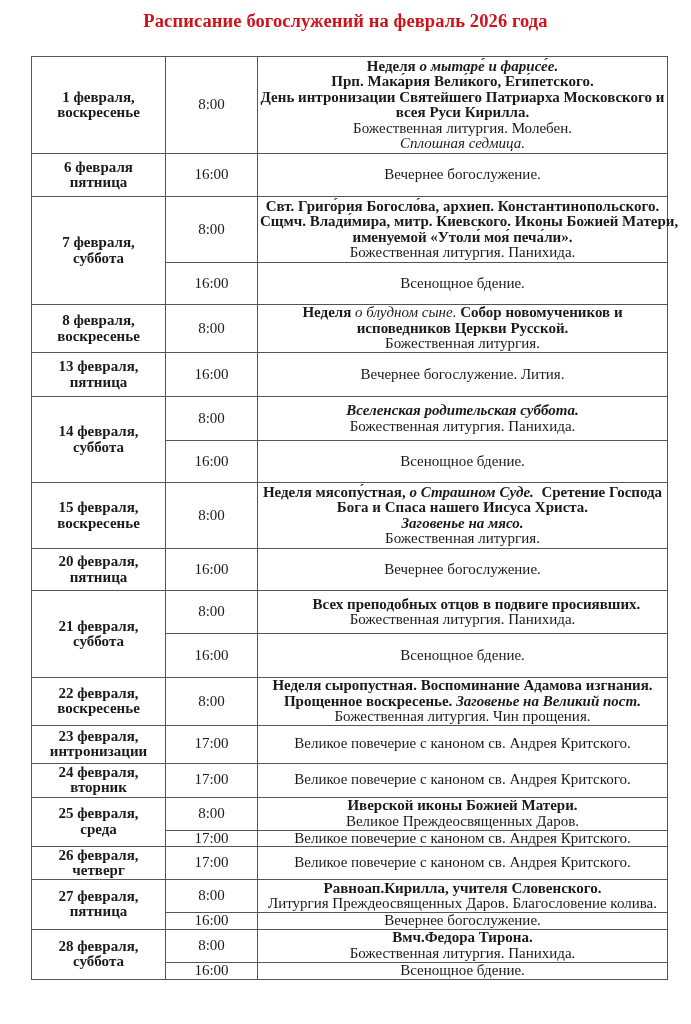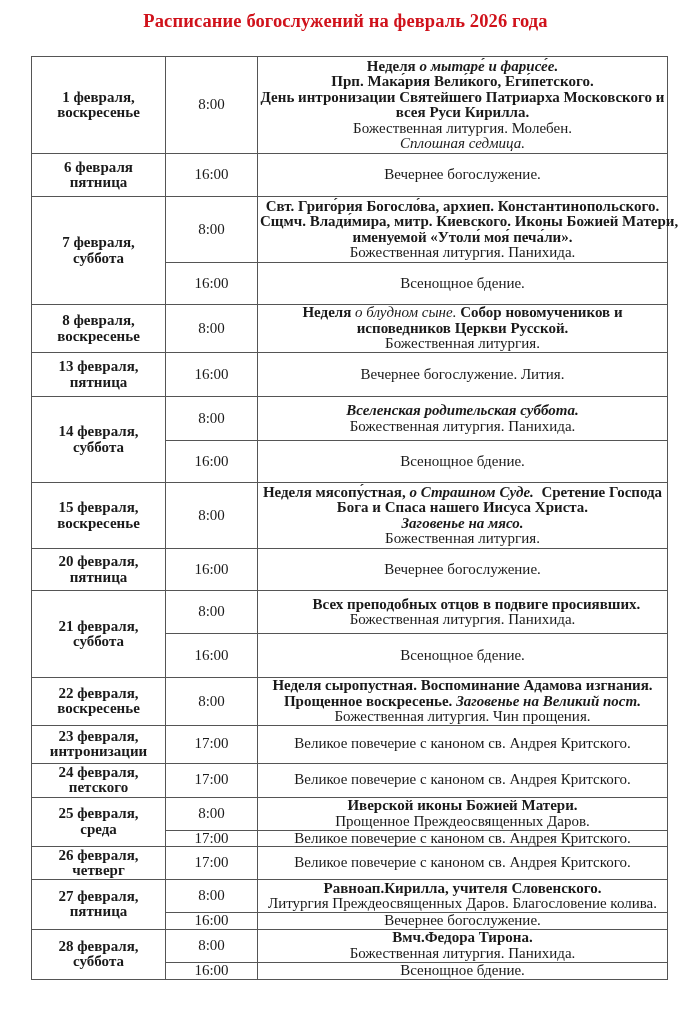--- a/index.html
+++ b/index.html
@@ -173,36 +173,36 @@
           <span class="ln">интронизации</span>
         </td>
         <td class="time">17:00</td>
         <td class="desc">
           <span class="ln"><span style="white-space: pre;">Великое повечерие с каноном св. Андрея Критского.</span></span>
         </td>
       </tr>
       <tr style="height: 34px;">
         <td class="date" rowspan="1">
           <span class="ln">24 февраля,</span>
-          <span class="ln">петского</span>
+          <span class="ln">вторник</span>
         </td>
         <td class="time">17:00</td>
         <td class="desc">
           <span class="ln"><span style="white-space: pre;">Великое повечерие с каноном св. Андрея Критского.</span></span>
         </td>
       </tr>
       <tr style="height: 33px;">
         <td class="date" rowspan="2">
           <span class="ln">25 февраля,</span>
           <span class="ln">среда</span>
         </td>
         <td class="time">8:00</td>
         <td class="desc">
           <span class="ln"><span class="b" style="white-space: pre;">Иверской иконы Божией Матери.</span></span>
-          <span class="ln"><span style="white-space: pre;">Прощенное Преждеосвященных Даров.</span></span>
+          <span class="ln"><span style="white-space: pre;">Великое Преждеосвященных Даров.</span></span>
         </td>
       </tr>
       <tr style="height: 16px;">
         <td class="time">17:00</td>
         <td class="desc">
           <span class="ln"><span style="white-space: pre;">Великое повечерие с каноном св. Андрея Критского.</span></span>
         </td>
       </tr>
       <tr style="height: 33px;">
         <td class="date" rowspan="1">

